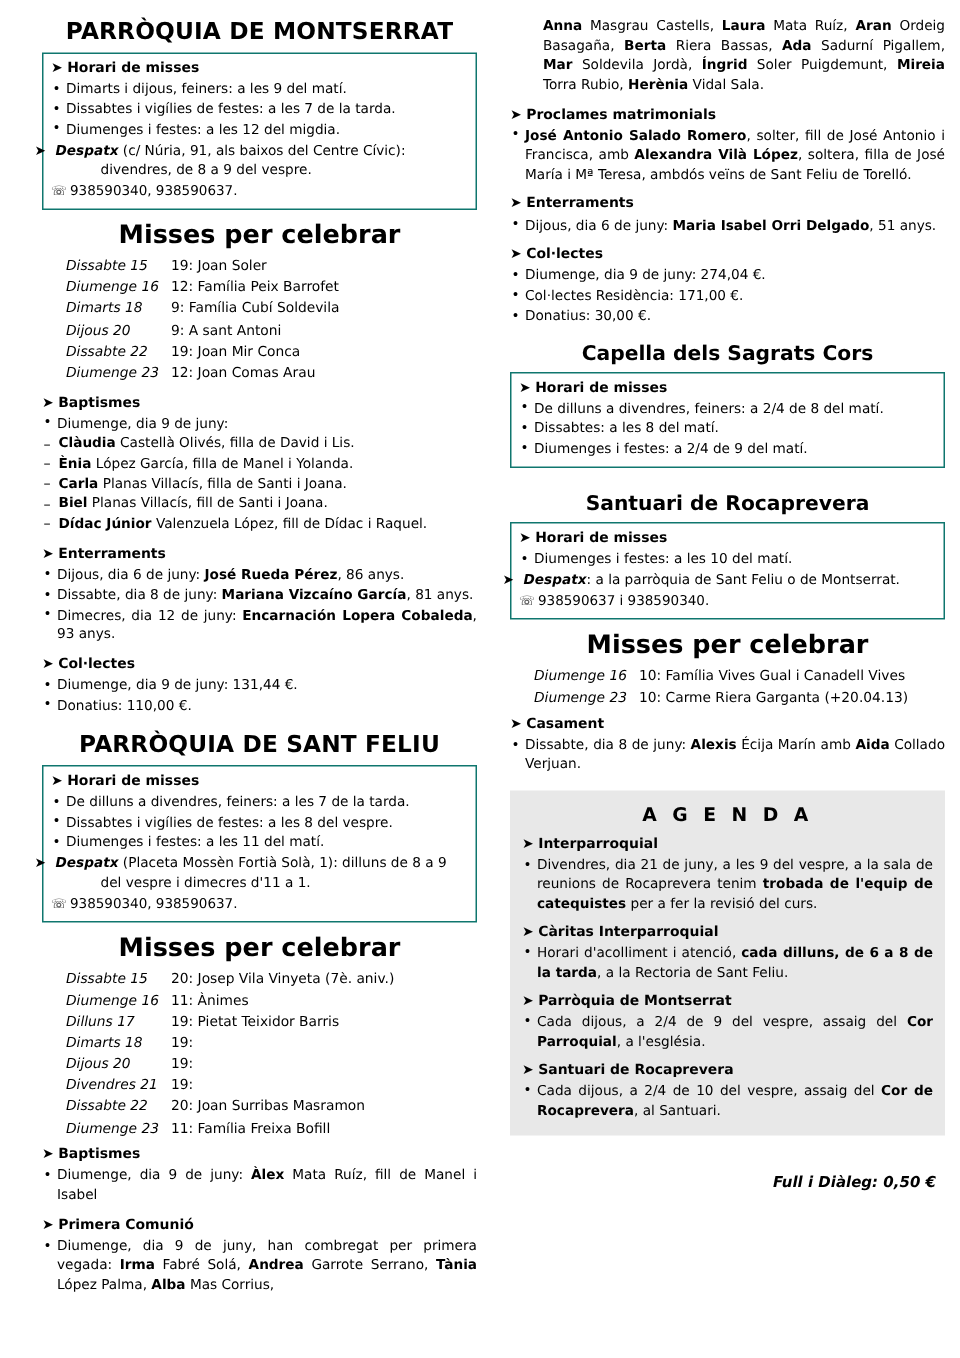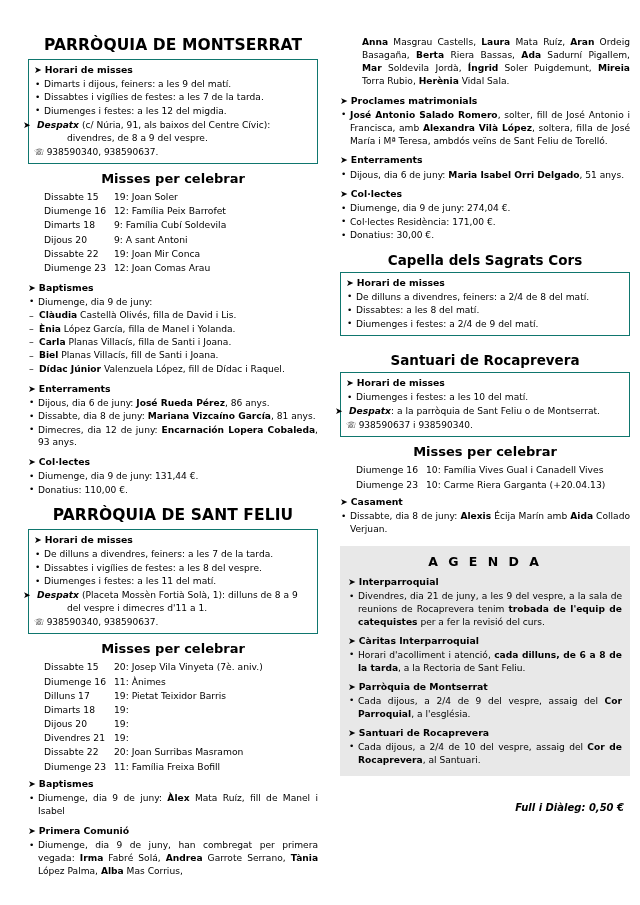--- a/index.html
+++ b/index.html
@@ -9,21 +9,21 @@
   }
   body {
     width: 640px; height: 905px;
     font-family: "DejaVu Sans", "Liberation Sans", sans-serif;
     color: #000;
     position: relative;
     overflow: hidden;
   }
   .page {
     width: 640px; height: 905px;
-    padding: 36px 22px 18px 28px;
+    padding: 12px 22px 18px 28px;
     display: flex;
     gap: 22px;
   }
   .col {
     width: 290px;
     flex: 0 0 290px;
   }
   
   h1.parish-title {
     font-size: 15.5px;
@@ -90,36 +90,37 @@
   }
   .despatx-line .cont { display: block; padding-left: 22px; text-indent: 0; }
   .phone-line {
     font-size: 9px;
     line-height: 1.4;
     margin-top: 1px;
   }
   .phone-ico { font-size: 8.5px; margin-right: 2px; }
   
   .masses-title {
-    font-size: 13px;
+    font-size: 17px;
     font-weight: bold;
     text-align: center;
     margin: 6px 0 4px 0;
   }
   table.masses {
     width: 100%;
     border-collapse: collapse;
     margin: 0 0 4px 0;
   }
   table.masses td {
     font-size: 9.2px;
     padding: 1.6px 0;
     vertical-align: top;
   }
   table.masses td.day {
+    font-style: italic;
     width: 82px;
     padding-left: 16px;
     white-space: nowrap;
   }
   table.masses td.intent { padding-left: 4px; }
   table.masses td.intent .hr { }
   
   .block { margin-top: 7px; }
   .block.tight { margin-top: 5px; }
   .para {

